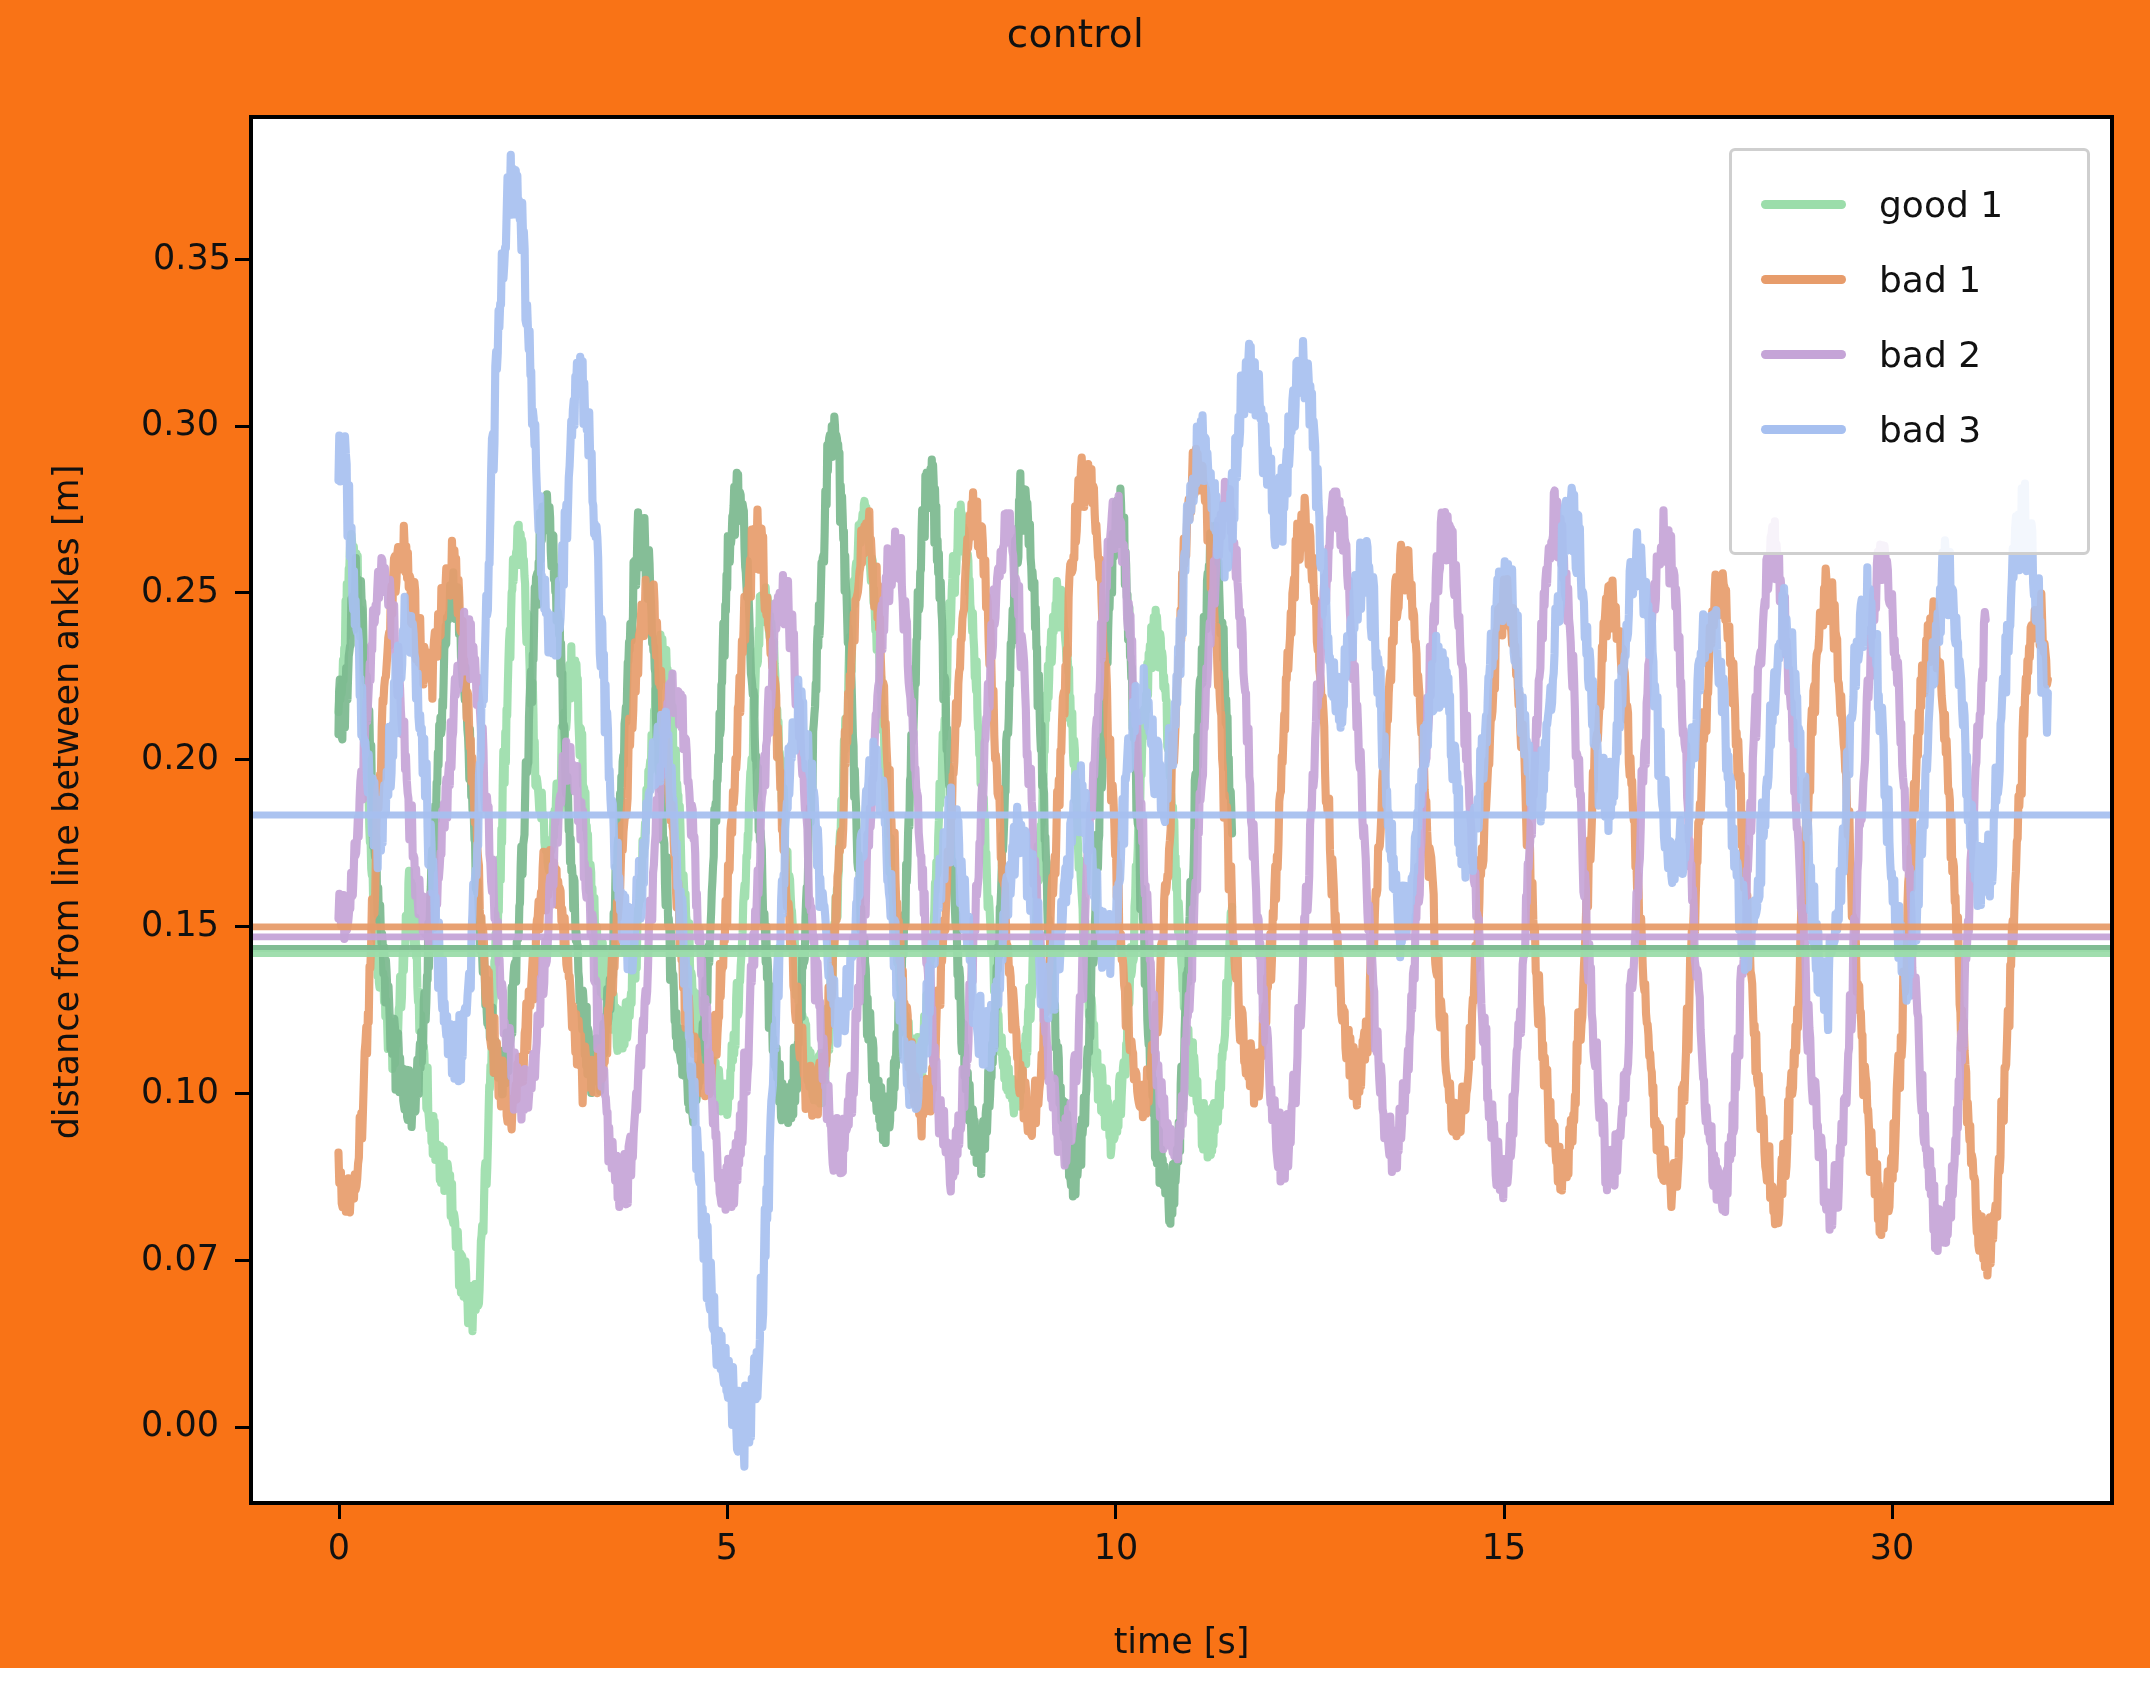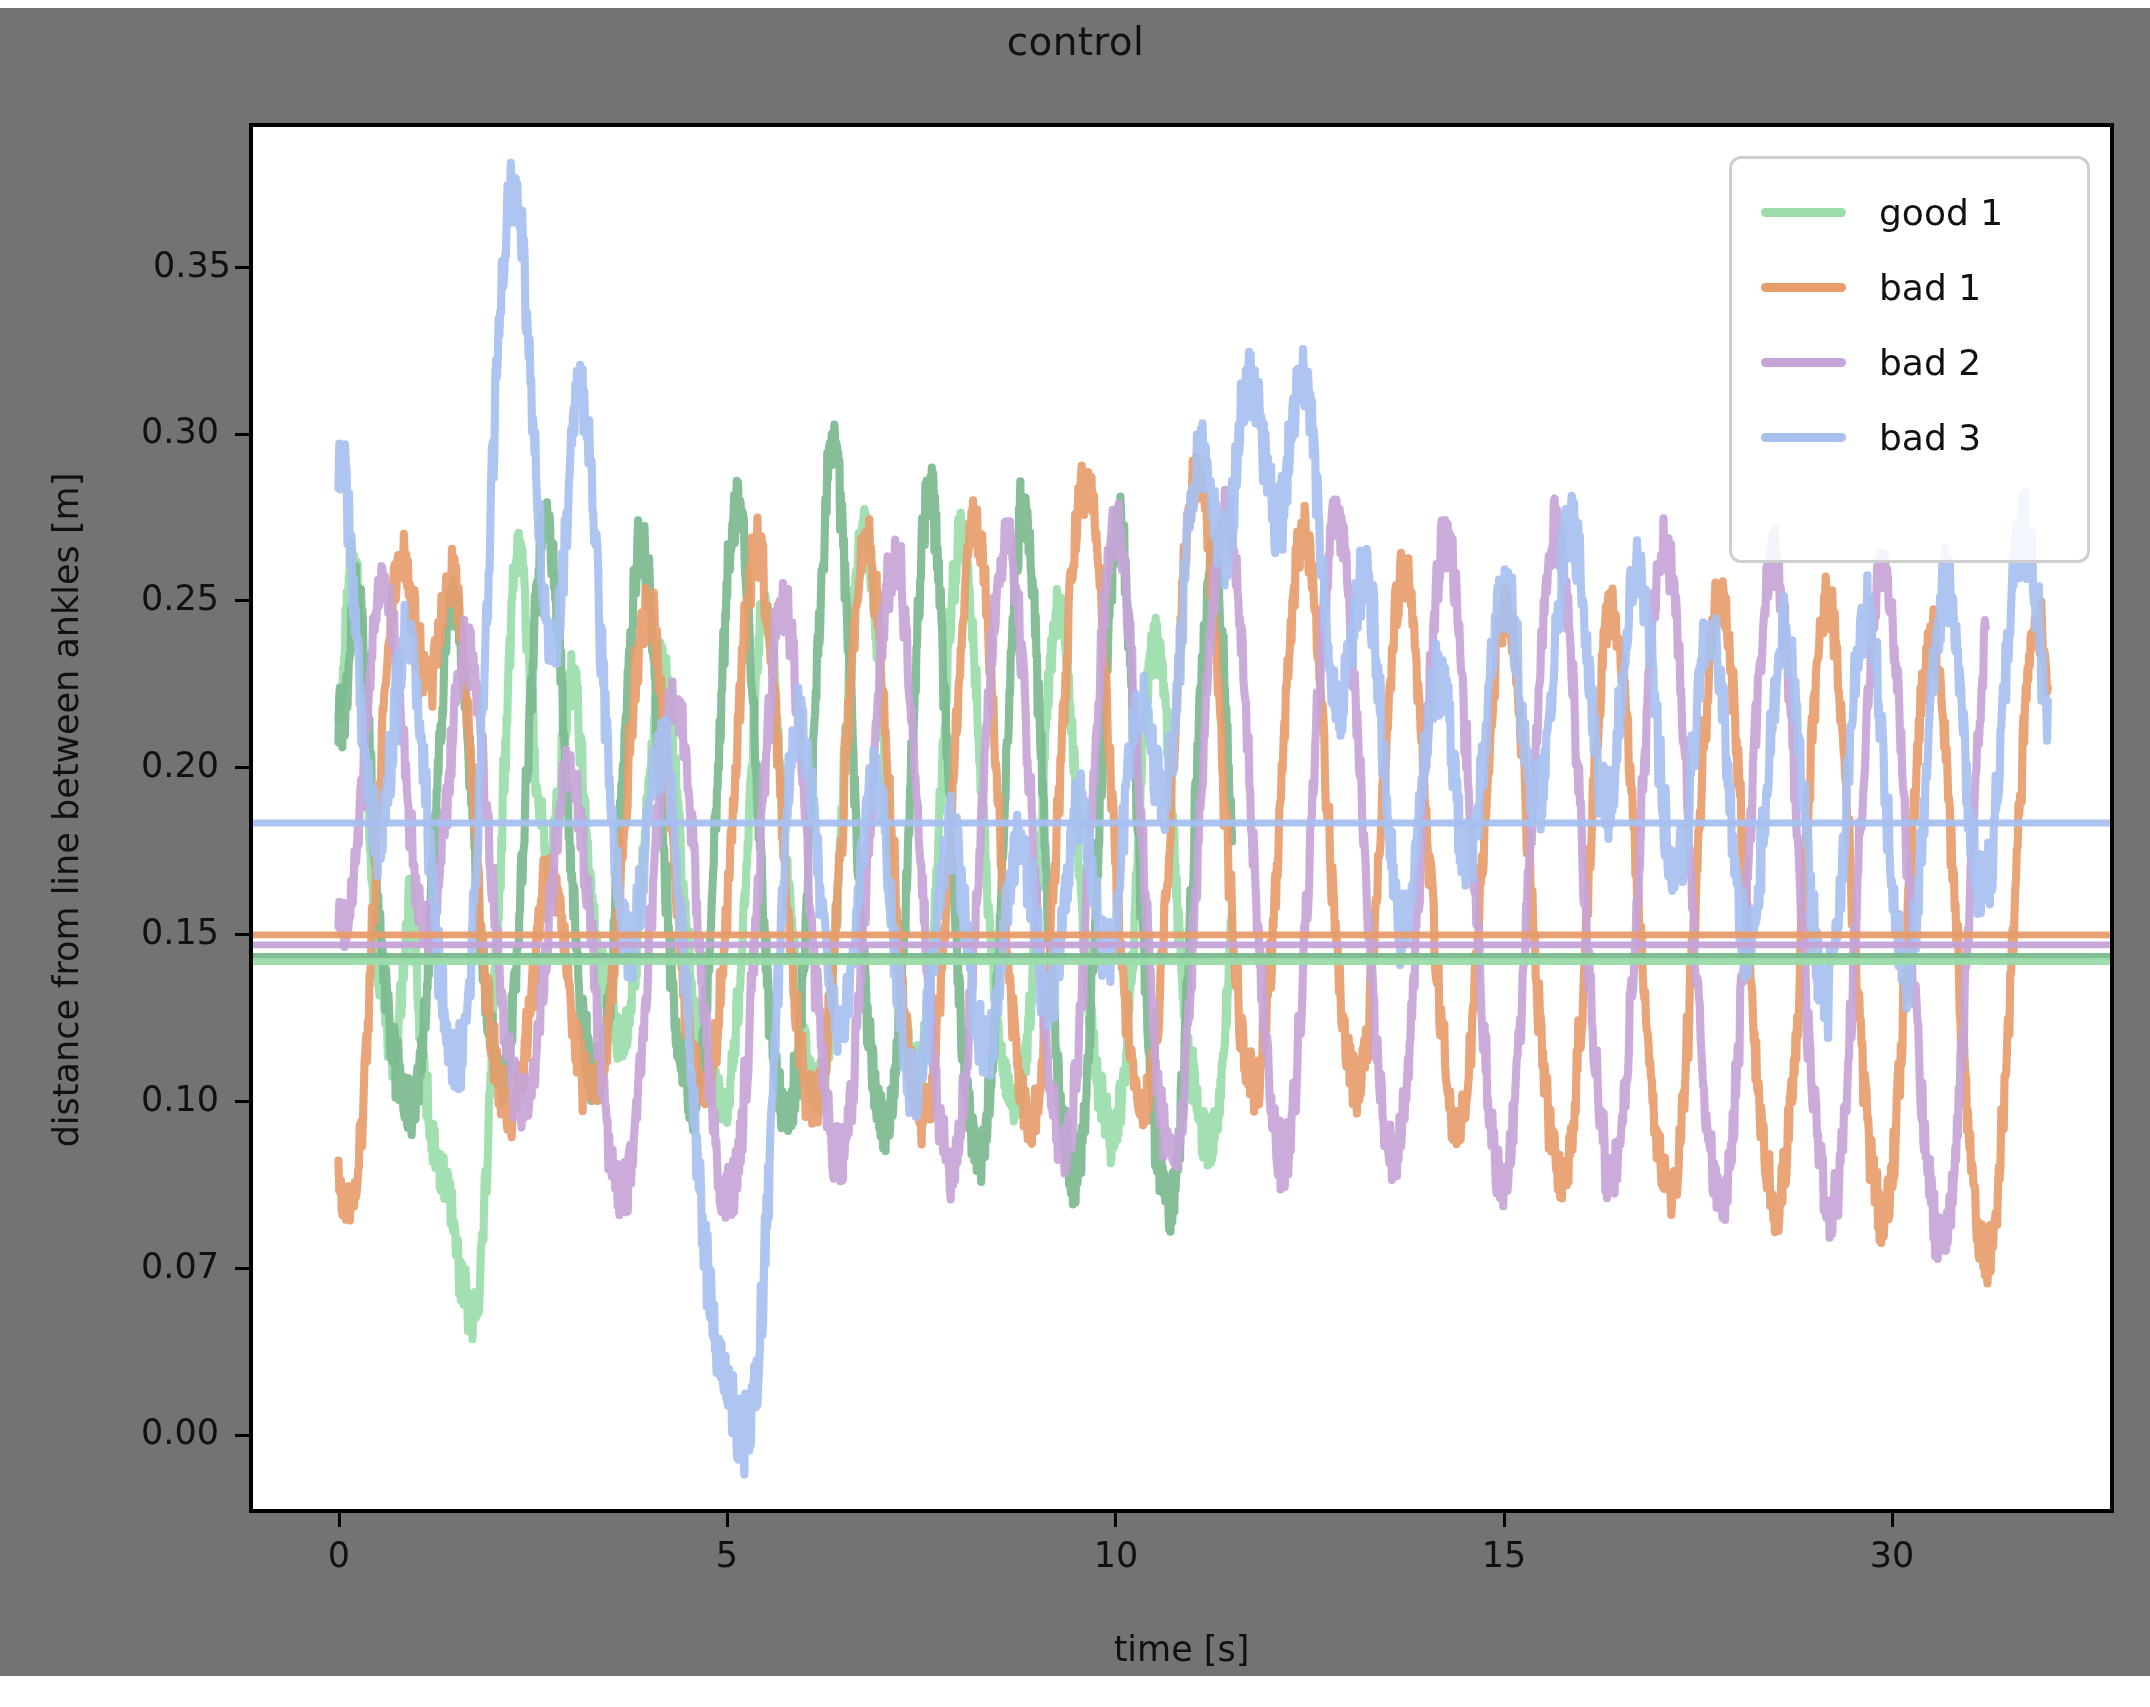--- a/index.html
+++ b/index.html
@@ -1,17 +1,17 @@
 <!DOCTYPE html>
 <html style="font-size:10px"><head>
 <meta charset="utf-8">
 <style>
   html,body{margin:0;padding:0;background:#ffffff;}
   body{width:2151px;height:1708px;overflow:hidden;font-family:"DejaVu Sans",sans-serif;}
-  #figure{position:relative;width:2151px;height:1668px;background:#737373;margin-top:8px;}
+  #figure{position:relative;width:2151px;height:1668px;background:#f97316;}
 
   #chart-title{
     position:absolute;left:0;top:11.3px;width:2151px;text-align:center;
     font-size:39px;color:#111;font-family:"DejaVu Sans",sans-serif;font-weight:400;
     letter-spacing:0.3px;
   }
 
   #plot-frame{
     position:absolute;left:249px;top:115px;width:1865px;height:1390px;
     border:4.4px solid #000;box-sizing:border-box;background:#fff;overflow:hidden;
@@ -37,21 +37,21 @@
   }
   .xtick-label{
     position:absolute;top:1527px;text-align:center;font-size:35px;color:#111;
     font-family:"DejaVu Sans",sans-serif;white-space:nowrap;width:100px;
   }
   .xtick-mark{position:absolute;top:1505px;width:3.1px;height:13.8px;background:#000;}
 
   
   #legend-box{
     position:absolute;left:1729px;top:148px;width:361px;height:407px;
-    background:rgba(255,255,255,0.85);border:3.8px solid #cfcfcf;border-radius:12px;
+    background:rgba(255,255,255,0.85);border:3.8px solid #cfcfcf;border-radius:6px;
     box-sizing:border-box;padding:16.3px 0 0 0;
   }
   .legend-row{position:relative;height:75px;display:flex;align-items:center;}
   .legend-swatch{width:85px;height:8.8px;border-radius:4.4px;margin-left:29px;flex:0 0 auto;}
   .legend-text{
     margin-left:33px;font-size:36px;color:#111;
     font-family:"DejaVu Sans",sans-serif;white-space:nowrap;line-height:1;
   }
 </style>
 </head>

